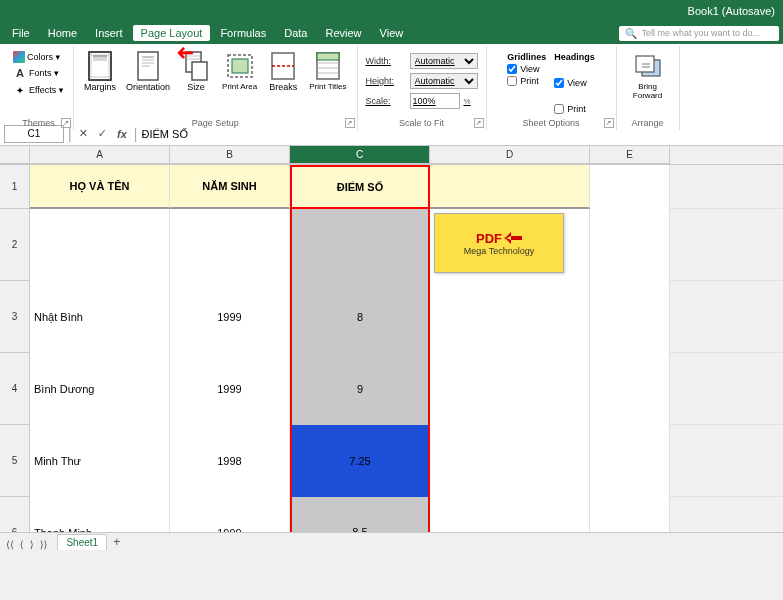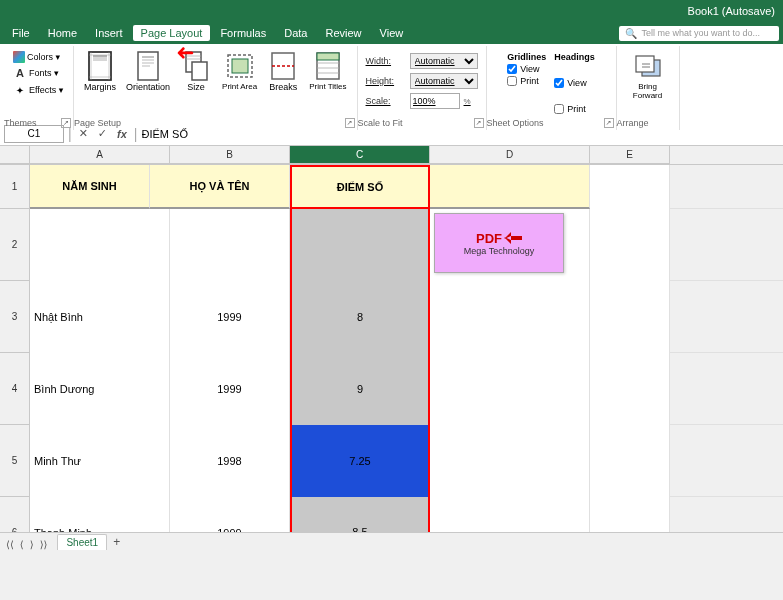--- a/index.html
+++ b/index.html
@@ -59,21 +59,21 @@
       border-right: 1px solid #e0e0e0;
       padding: 2px 6px;
       min-width: 60px;
       position: relative;
     }
     .ribbon-group-label {
       font-size: 9px;
       color: #666;
       position: absolute;
       bottom: 2px;
-      text-align: left;
+      text-align: center;
       width: 100%;
       margin-top: 21px;
     }
     .ribbon-group-content {
       display: flex;
       flex-direction: row;
       align-items: flex-start;
       gap: 2px;
       flex: 1;
       padding-bottom: 14px;
@@ -292,21 +292,21 @@
     }
     .cell-col-a { width: 140px; min-width: 140px; }
     .cell-col-b { width: 120px; min-width: 120px; }
     .cell-col-c { width: 140px; min-width: 140px; }
     .cell-col-d { width: 160px; min-width: 160px; }
     .cell-col-e { width: 80px; min-width: 80px; }
 
     
     .logo-box {
       border: 1px solid #aaa;
-      background: #f0abfc;
+      background: #fde047;
       display: flex;
       flex-direction: column;
       align-items: center;
       justify-content: center;
       width: 130px;
       height: 60px;
       font-size: 9px;
       color: #333;
       box-shadow: 1px 1px 3px rgba(0,0,0,0.2);
     }
@@ -585,25 +585,25 @@
       <div class="row-num-cell" style="height:44px;min-height:44px;">1</div>
       <div class="row-num-cell" style="height:72px;min-height:72px;">2</div>
       <div class="row-num-cell" style="height:72px;min-height:72px;">3</div>
       <div class="row-num-cell" style="height:72px;min-height:72px;">4</div>
       <div class="row-num-cell" style="height:72px;min-height:72px;">5</div>
       <div class="row-num-cell" style="height:72px;min-height:72px;">6</div>
     </div>
     <div class="grid-body">
 
       <div class="grid-row" style="min-height:44px;height:44px;">
+        <div class="cell cell-col-a header-row" style="min-height:44px;height:44px;">
+          <span>HỌ VÀ TÊN</span>
+        </div>
         <div class="cell cell-col-b header-row" style="min-height:44px;height:44px;">
           <span>NĂM SINH</span>
-        </div>
-        <div class="cell cell-col-a header-row" style="min-height:44px;height:44px;">
-          <span>HỌ VÀ TÊN</span>
         </div>
         <div class="cell cell-col-c header-row selected-col c-col-selected" style="min-height:44px;height:44px;border:2px solid red;">
           <span>ĐIỂM SỐ</span>
         </div>
         <div class="cell cell-col-d" style="min-height:44px;height:44px;background:#fffacd;border-bottom:2px solid #999;"></div>
         <div class="cell cell-col-e" style="min-height:44px;height:44px;"></div>
       </div>
 
       <div class="grid-row" style="min-height:72px;height:72px;">
         <div class="cell cell-col-a" style="min-height:72px;height:72px;"></div>

